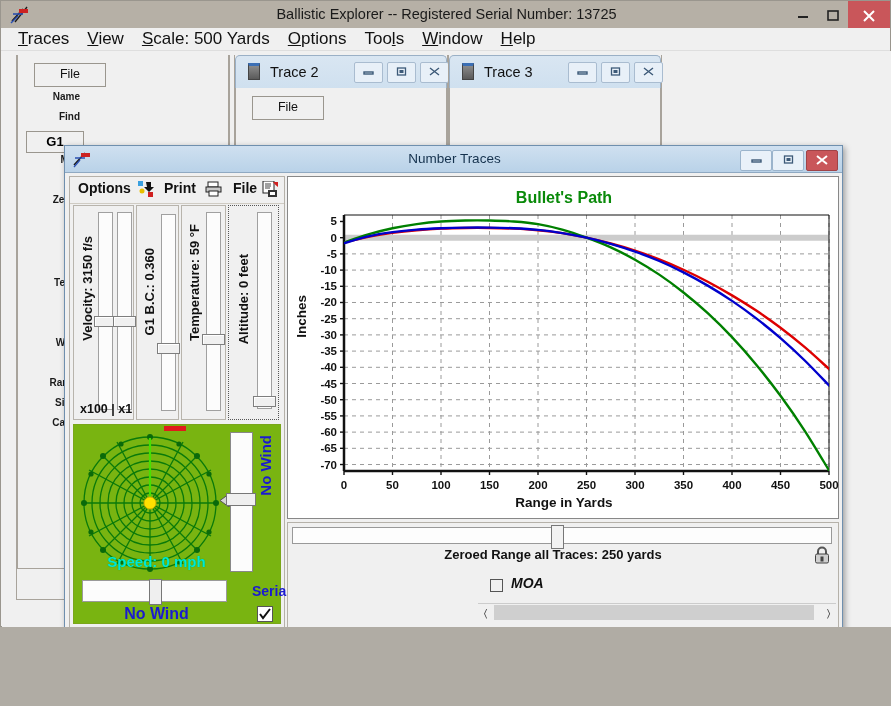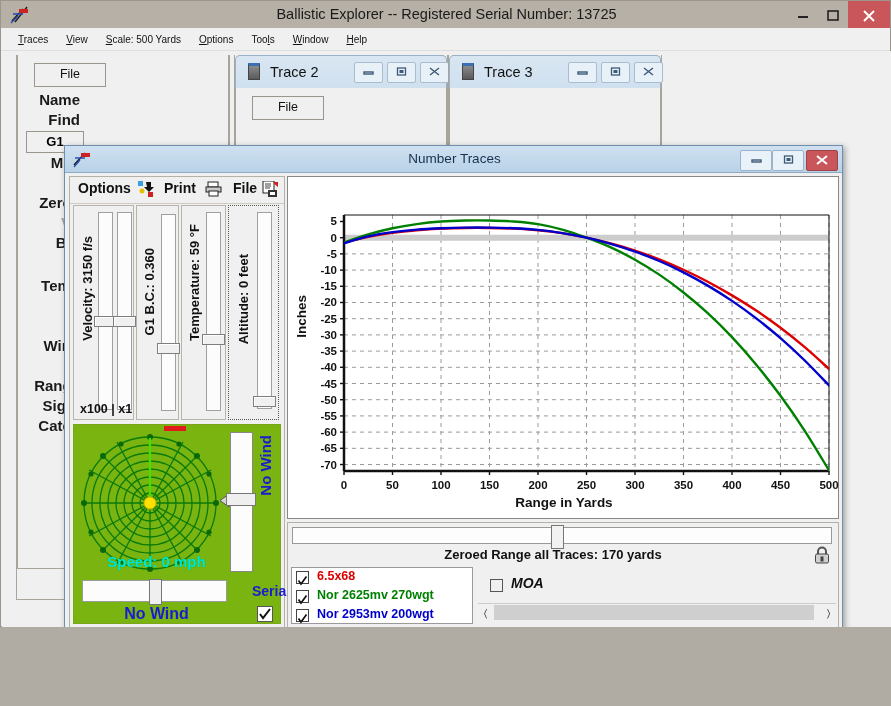--- a/index.html
+++ b/index.html
@@ -29,21 +29,21 @@
     position:absolute;left:8px;top:3px;width:22px;height:22px;
   }
   .wbtn{position:absolute;top:0;height:27px;width:30px;cursor:default;}
   #btn-min{right:72px;}
   #btn-max{right:42px;}
   #btn-close{right:0;width:42px;background:#c9565a;}
   .wbtn svg{display:block;margin:8px auto 0 auto;}
   
   #menubar{
     height:22px;background:#f0f0f0;border-bottom:1px solid #dedede;
-    display:flex;align-items:center;padding-left:8px;font-size:10px;color:#111;
+    display:flex;align-items:center;padding-left:8px;font-size:17px;color:#111;
   }
   #menubar .mi{padding:2px 9px;white-space:nowrap;cursor:default;}
   .ul1{text-decoration:underline;}
   
   #mdi{
     position:absolute;left:1px;top:50px;width:889px;height:576px;
     background:#f0f0f0;overflow:hidden;
   }
   
   .trace-win{
@@ -74,21 +74,21 @@
   .trace-body{
     background:#f0f0f0;border:1px solid #a8a39b;border-top:none;
     height:100%;
   }
   
   .fileBtn{
     position:absolute;border:1px solid #9a968e;background:#f0f0f0;
     font-size:12.5px;color:#111;text-align:center;line-height:21px;height:22px;
   }
   .bgLabel{
-    position:absolute;font-size:15px;font-weight:bold;color:#1a1a1a;
+    position:absolute;font-size:10px;font-weight:bold;color:#1a1a1a;
     white-space:nowrap;text-align:right;
   }
   .bgLabel.dim{color:#a6a6a6;}
   .g1box{
     position:absolute;border:1px solid #9a968e;background:#f0f0f0;
     height:20px;font-size:13px;font-weight:bold;text-align:center;line-height:19px;
   }
   
   #explore{
     position:absolute;left:62px;top:94px;width:779px;height:527px;
@@ -532,20 +532,21 @@
           <span id="scalelbl">Serial</span>
           <span id="scalechk">
             <svg width="14" height="14" viewBox="0 0 14 14">
                 <path d="M2 7 L5 11 L12 2" stroke="#111" stroke-width="2" fill="none"></path>
               </svg>
           </span>
         </div>
       </div>
 
       <div id="chartpanel">
+        <div id="charttitle">Bullet's Path</div>
         <div id="ylabel">Inches</div>
         <div id="xlabel">Range in Yards</div>
         <svg id="plotsvg" width="552" height="343" viewBox="0 0 552 343" style="position:absolute;left:0;top:0;">
             <defs>
               <clipPath id="plotclip">
                 <rect x="56" y="38" width="485" height="256"></rect>
               </clipPath>
             </defs>
             <rect x="56" y="38" width="485" height="256" fill="#ffffff"></rect>
             <line x1="104.5" y1="38" x2="104.5" y2="294" stroke="#9a9a9a" stroke-width="1" stroke-dasharray="4,4"></line>
@@ -637,55 +638,29 @@
               <path d="M56.00,65.54 C60.04,64.19 72.17,59.82 80.25,57.44 C88.33,55.07 96.42,53.01 104.50,51.29 C112.58,49.56 120.67,48.21 128.75,47.07 C136.83,45.94 144.92,45.08 153.00,44.48 C161.08,43.89 169.17,43.67 177.25,43.51 C185.33,43.35 193.42,43.35 201.50,43.51 C209.58,43.67 217.67,43.89 225.75,44.48 C233.83,45.08 241.92,45.72 250.00,47.07 C258.08,48.42 266.17,50.31 274.25,52.58 C282.33,54.85 290.42,57.71 298.50,60.68 C306.58,63.65 314.67,66.73 322.75,70.41 C330.83,74.08 338.92,78.18 347.00,82.72 C355.08,87.26 363.17,92.17 371.25,97.63 C379.33,103.08 387.42,109.02 395.50,115.45 C403.58,121.88 411.67,128.73 419.75,136.19 C427.83,143.64 435.92,151.58 444.00,160.17 C452.08,168.75 460.17,177.94 468.25,187.71 C476.33,197.49 484.42,207.80 492.50,218.82 C500.58,229.84 508.67,241.40 516.75,253.82 C524.83,266.24 536.96,286.76 541.00,293.35" fill="none" stroke="#008000" stroke-width="2.4" stroke-linejoin="round" stroke-linecap="round"></path>
               <path d="M56.00,66.19 C60.04,65.06 72.17,61.22 80.25,59.39 C88.33,57.55 96.42,56.31 104.50,55.17 C112.58,54.04 120.67,53.23 128.75,52.58 C136.83,51.93 144.92,51.61 153.00,51.29 C161.08,50.96 169.17,50.75 177.25,50.64 C185.33,50.53 193.42,50.53 201.50,50.64 C209.58,50.75 217.67,50.91 225.75,51.29 C233.83,51.66 241.92,52.10 250.00,52.91 C258.08,53.72 266.17,54.85 274.25,56.15 C282.33,57.44 290.42,58.90 298.50,60.68 C306.58,62.47 314.67,64.52 322.75,66.84 C330.83,69.16 338.92,71.76 347.00,74.62 C355.08,77.48 363.17,80.56 371.25,84.02 C379.33,87.47 387.42,91.25 395.50,95.36 C403.58,99.46 411.67,103.89 419.75,108.64 C427.83,113.40 435.92,118.42 444.00,123.87 C452.08,129.33 460.17,135.16 468.25,141.37 C476.33,147.58 484.42,154.12 492.50,161.14 C500.58,168.16 508.67,175.61 516.75,183.50 C524.83,191.38 536.96,204.29 541.00,208.45" fill="none" stroke="#0000cc" stroke-width="2.4" stroke-linejoin="round" stroke-linecap="round"></path>
             </g>
           </svg>
       </div>
 
       <div id="midbox">
         <span id="zrtrack">
           <span id="zrthumb"></span>
         </span>
-        <span id="zrtext">Zeroed Range all Traces:  170 yards</span>
+        <span id="zrtext">Zeroed Range all Traces:  250 yards</span>
         <span id="lockicon">
           <svg width="20" height="20" viewBox="0 0 20 20">
             <path d="M6 9 V6.5 a4 4 0 0 1 8 0 V9" fill="none" stroke="#555" stroke-width="2"></path>
             <rect x="3.5" y="9" width="13" height="9" rx="1.5" fill="#cfcfcf" stroke="#444"></rect>
             <rect x="8.5" y="11.5" width="3" height="5" fill="#444"></rect>
           </svg>
         </span>
 
-        <div id="legend">
-          <div class="lrow">
-            <span class="lchk">
-              <svg width="11" height="11" viewBox="0 0 11 11">
-                  <path d="M1.5 5.5 L4 9 L9.5 1.5" stroke="#111" stroke-width="1.7" fill="none"></path>
-                </svg>
-            </span>
-            <span class="ltxt" style="color:#dd0000;">6.5x68</span>
-          </div>
-          <div class="lrow">
-            <span class="lchk">
-              <svg width="11" height="11" viewBox="0 0 11 11">
-                  <path d="M1.5 5.5 L4 9 L9.5 1.5" stroke="#111" stroke-width="1.7" fill="none"></path>
-                </svg>
-            </span>
-            <span class="ltxt" style="color:#008000;">Nor  2625mv 270wgt</span>
-          </div>
-          <div class="lrow">
-            <span class="lchk">
-              <svg width="11" height="11" viewBox="0 0 11 11">
-                  <path d="M1.5 5.5 L4 9 L9.5 1.5" stroke="#111" stroke-width="1.7" fill="none"></path>
-                </svg>
-            </span>
-            <span class="ltxt" style="color:#0000cc;">Nor  2953mv 200wgt</span>
-          </div>
-        </div>
 
         <div id="moabox">
           <span id="moachk"></span>
           <span id="moalbl">MOA</span>
           <div id="hscroll">
             <span class="arw" style="left:0;">〈</span>
             <span class="trk"></span>
             <span class="arw" style="right:0;">〉</span>
           </div>
         </div>

